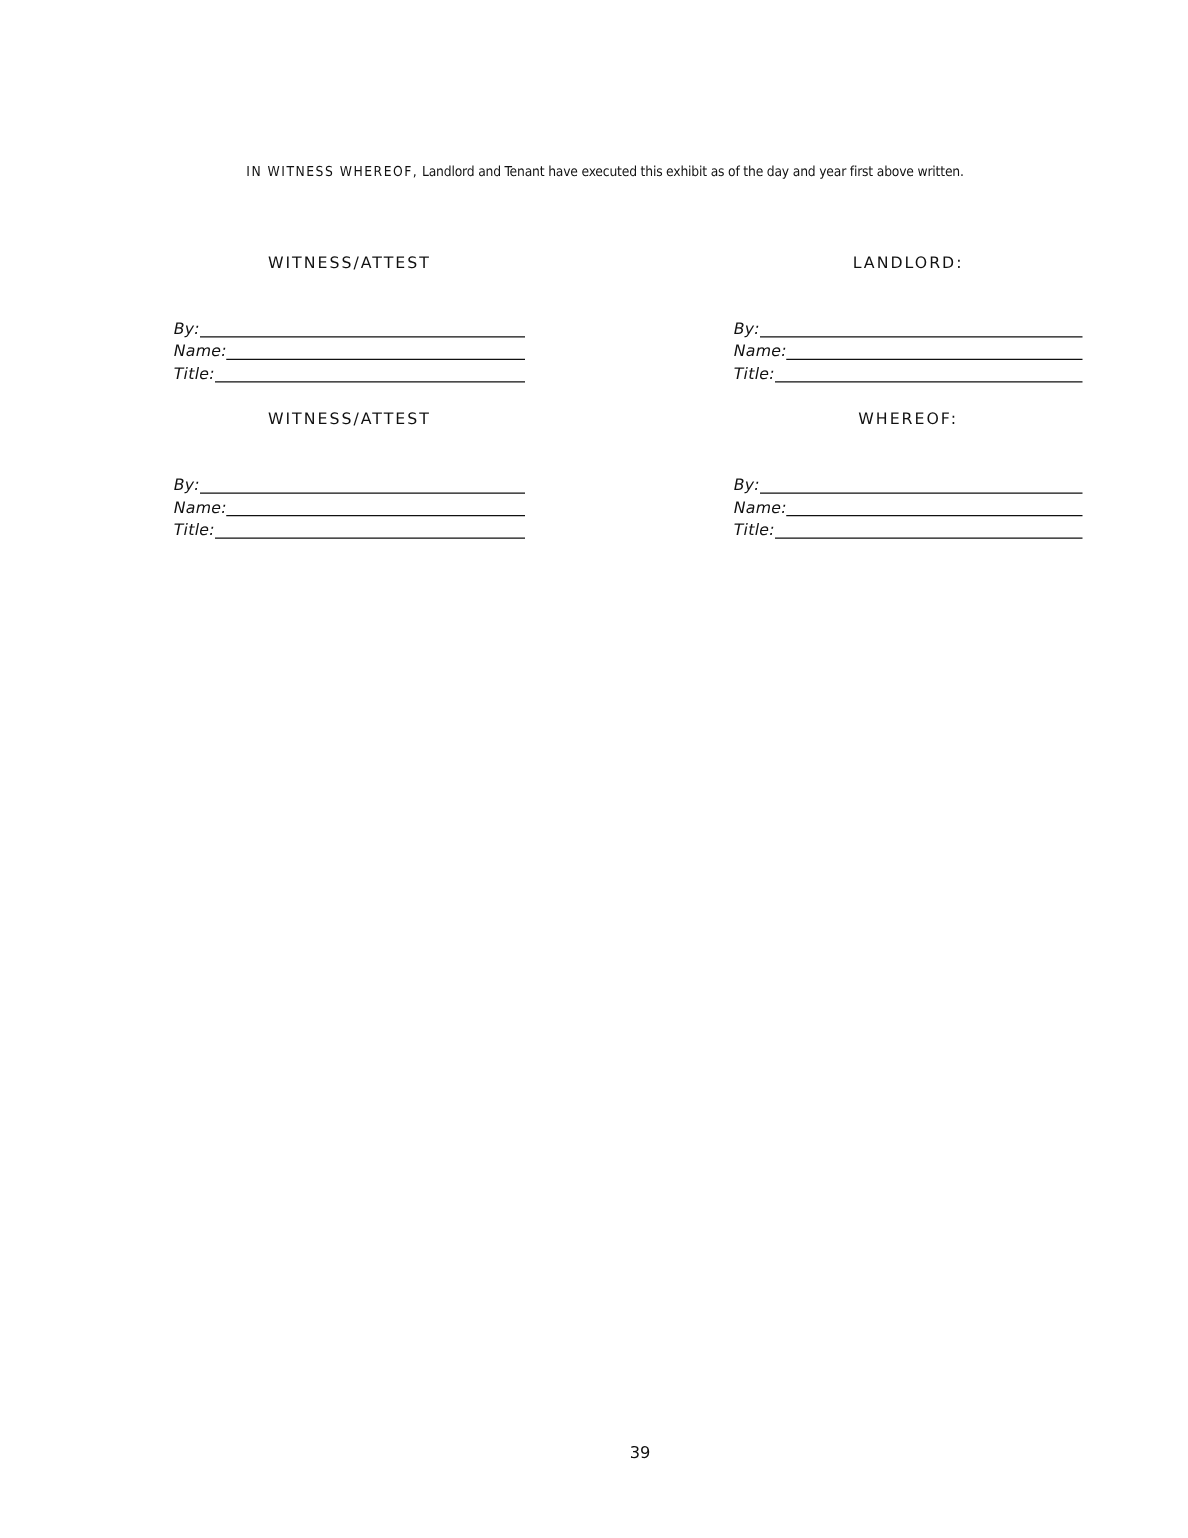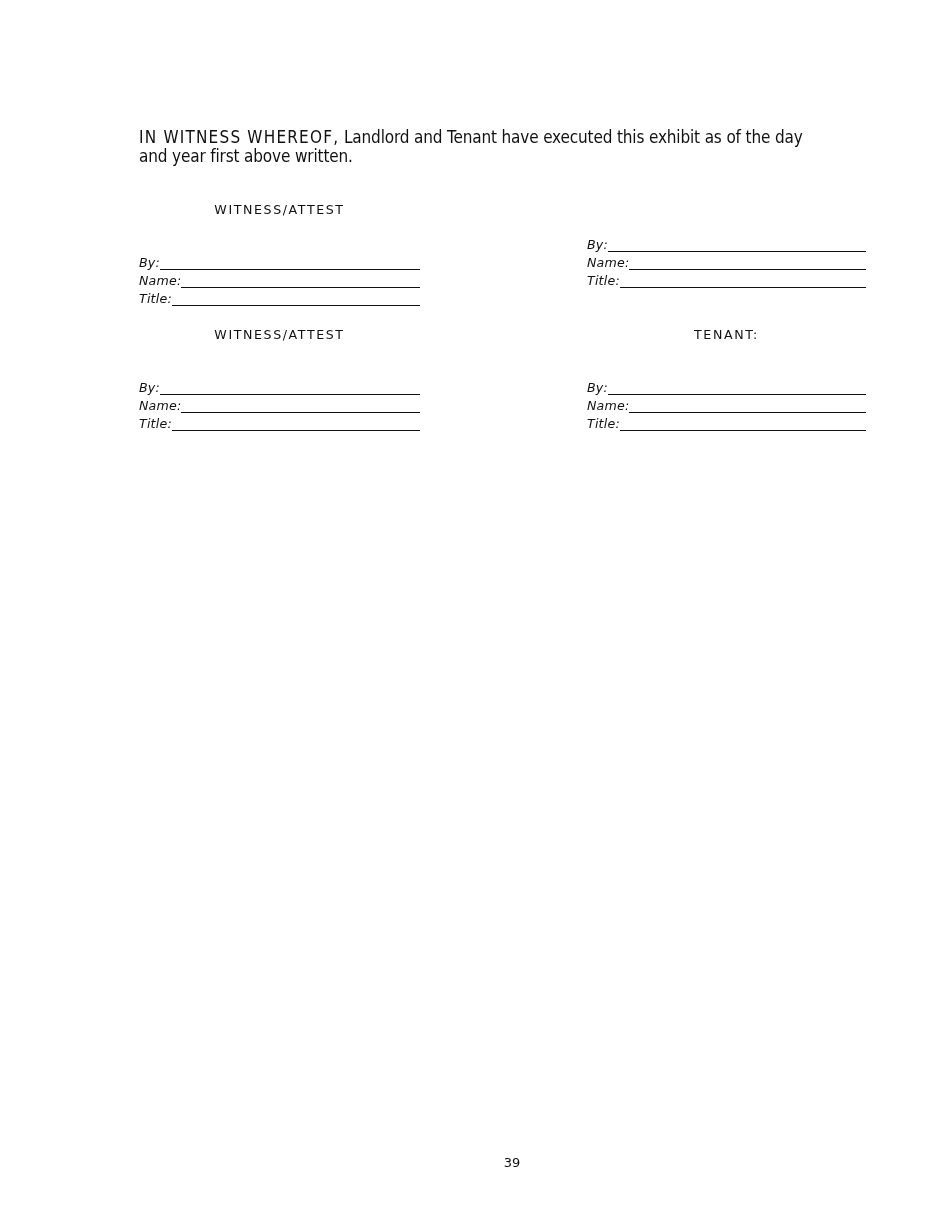--- a/index.html
+++ b/index.html
@@ -19,25 +19,26 @@
       position: absolute;
       left: 0; top: 0;
       width: 950px; height: 1230px;
       background: #ffffff;
     }
     .intro {
       position: absolute;
       left: 139px;
       top: 128px;
       width: 690px;
-      font-size: 17px;
+      font-size: 11px;
       line-height: 19px;
       letter-spacing: -0.15px;
       font-stretch: condensed;
       transform-origin: left top;
+      text-align: center;
     }
     .intro .caps { letter-spacing: 1.2px; }
     .block {
       position: absolute;
       width: 281px;
       text-align: center;
     }
     .block .heading {
       font-size: 12.6px;
       letter-spacing: 1.6px;
@@ -95,20 +96,21 @@
         <span class="line"></span>
       </div>
       <div class="sig-row">
         <span class="lbl">Title:</span>
         <span class="line"></span>
       </div>
     </div>
   </div>
 
   <div class="block" style="left:587px; top:201px; width:279px;">
+    <div class="heading">LANDLORD:</div>
     <div class="lines">
       <div class="sig-row">
         <span class="lbl">By:</span>
         <span class="line"></span>
       </div>
       <div class="sig-row">
         <span class="lbl">Name:</span>
         <span class="line"></span>
       </div>
       <div class="sig-row">
@@ -130,21 +132,21 @@
         <span class="line"></span>
       </div>
       <div class="sig-row">
         <span class="lbl">Title:</span>
         <span class="line"></span>
       </div>
     </div>
   </div>
 
   <div class="block" style="left:587px; top:326px; width:279px;">
-    <div class="heading">TENANT:</div>
+    <div class="heading">WHEREOF:</div>
     <div class="lines">
       <div class="sig-row">
         <span class="lbl">By:</span>
         <span class="line"></span>
       </div>
       <div class="sig-row">
         <span class="lbl">Name:</span>
         <span class="line"></span>
       </div>
       <div class="sig-row">

